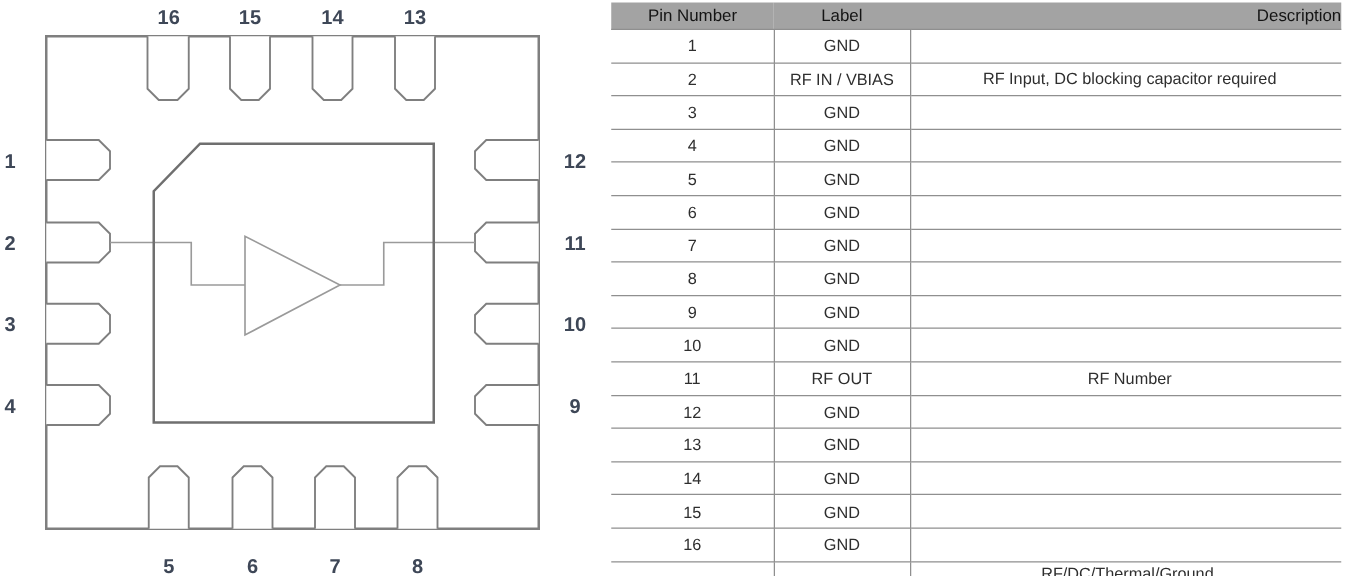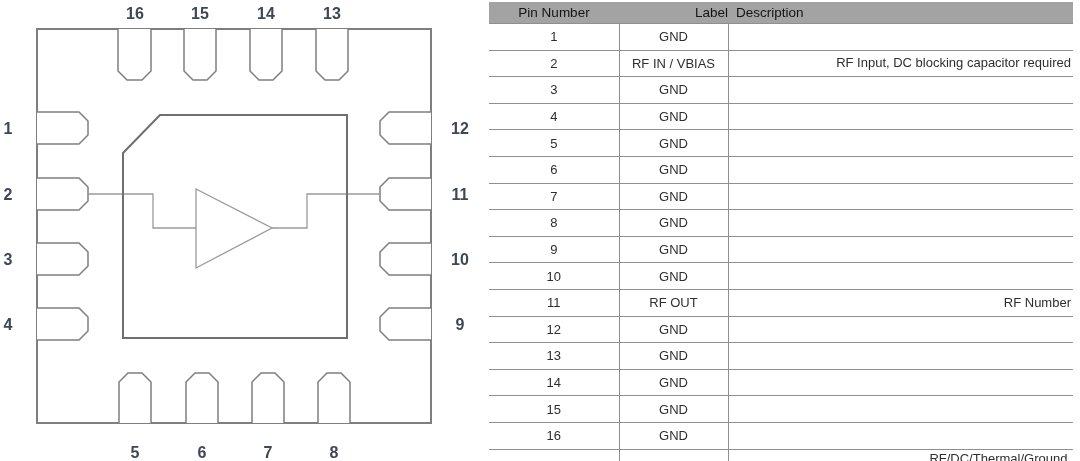--- a/index.html
+++ b/index.html
@@ -53,40 +53,40 @@
   table.pin-table thead th {
     background: #a3a3a3;
     font-size: 13.5px;
     font-weight: normal;
     color: #141414;
     height: 21px;
     padding: 0;
     border-bottom: 1px solid #8f8f8f;
   }
   table.pin-table thead th.h-pin   { text-align: center; }
-  table.pin-table thead th.h-label { text-align: right; }
-  table.pin-table thead th.h-desc  { text-align: left; padding-left: 8px; margin-top: 16px; }
+  table.pin-table thead th.h-label { text-align: center; }
+  table.pin-table thead th.h-desc  { text-align: right; padding-left: 8px; margin-top: 16px; }
 
   table.pin-table tbody td {
     height: 23.6px;
     padding: 1px 2px;
     border-bottom: 1px solid #8f8f8f;
     background: #ffffff;
   }
   table.pin-table tbody td.col-pin {
     text-align: center;
     border-right: 1px solid #8f8f8f;
   }
   table.pin-table tbody td.col-label {
     text-align: center;
     border-right: 1px solid #8f8f8f;
     margin-top: 17px;
   }
   table.pin-table tbody td.col-description {
-    text-align: right;
+    text-align: center;
     padding-left: 8px;
     white-space: pre-line;
     line-height: 16px;
   }
 </style>
 </head>
 <body>
 
 <div class="screen">
 

